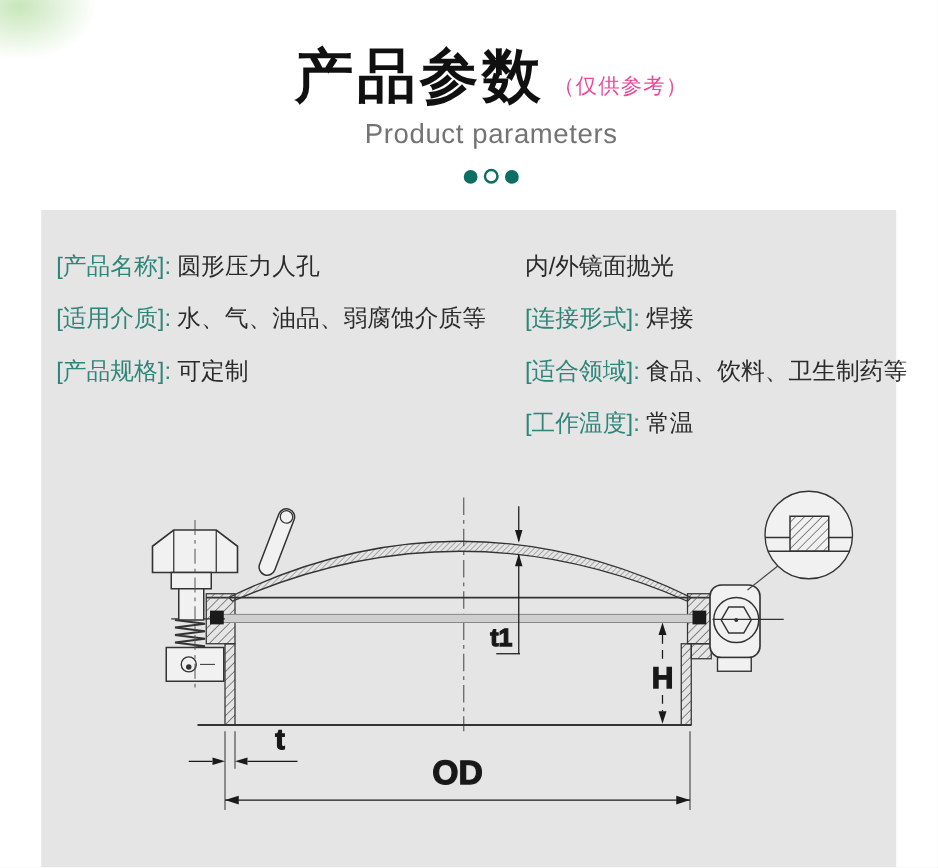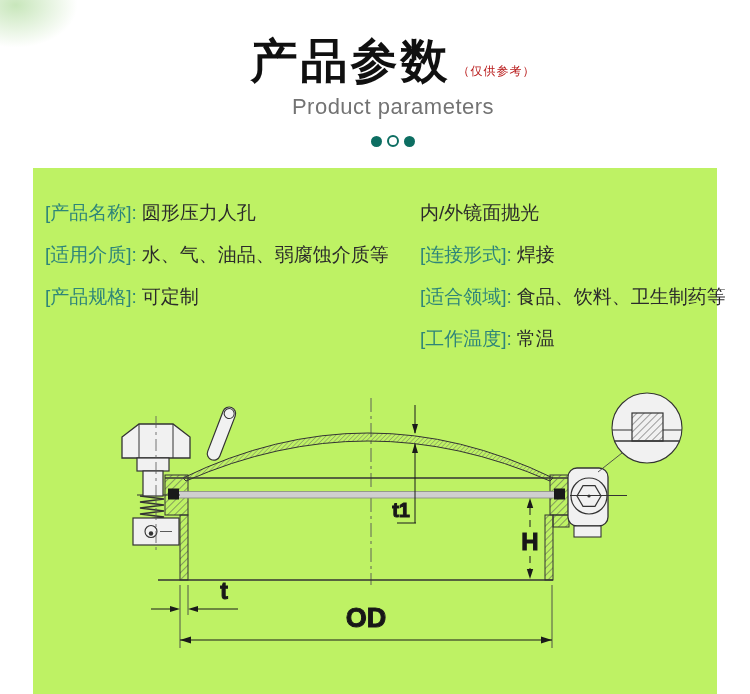--- a/index.html
+++ b/index.html
@@ -4,27 +4,27 @@
 <style>
   html,body{margin:0;padding:0;background:#fff;}
   .stage{position:relative;width:750px;height:694px;background:#ffffff;overflow:hidden;
          font-family:"Liberation Sans",sans-serif;}
   .corner-glow{position:absolute;top:-18px;left:-18px;width:96px;height:66px;
     background:radial-gradient(ellipse at 35% 35%, rgba(186,224,170,.8), rgba(186,224,170,0) 70%);}
   
   .header{position:absolute;top:36px;left:0;width:100%;text-align:center;}
   .title-row{display:inline-flex;align-items:flex-end;margin-left:36px;}
   .title{font-size:47px;font-weight:bold;color:#101010;letter-spacing:3px;line-height:1.05;}
-  .note{font-size:12px;color:#b91c1c;margin-left:7px;padding-bottom:5px;letter-spacing:1px;}
+  .note{font-size:17px;color:#ec4899;margin-left:7px;padding-bottom:5px;letter-spacing:1px;}
   .subtitle{margin-top:9px;margin-left:36px;font-size:22px;color:#737373;letter-spacing:.5px;}
   .dots{margin-top:15px;margin-left:36px;display:flex;justify-content:center;align-items:center;gap:5px;}
   .dot{width:11px;height:11px;border-radius:50%;background:#0d6e62;}
   .dot.hollow{width:8px;height:8px;background:#fff;border:2px solid #0d6e62;}
   
-  .panel{position:absolute;left:33px;top:168px;width:684px;height:526px;background:#bef264;}
+  .panel{position:absolute;left:33px;top:168px;width:684px;height:526px;background:#e5e5e5;}
   .col{position:absolute;top:24px;display:flex;flex-direction:column;}
   .col.left{left:12px;}
   .col.right{left:387px;}
   .prow{height:42px;display:flex;align-items:center;font-size:19px;white-space:nowrap;}
   .plabel{color:#2e8579;margin-right:5px;}
   .pvalue{color:#2b2b2b;}
   
   .drawing{position:absolute;left:0;top:212px;}
   text{font-family:"Liberation Sans",sans-serif;font-weight:bold;fill:#171717;}
 </style>

